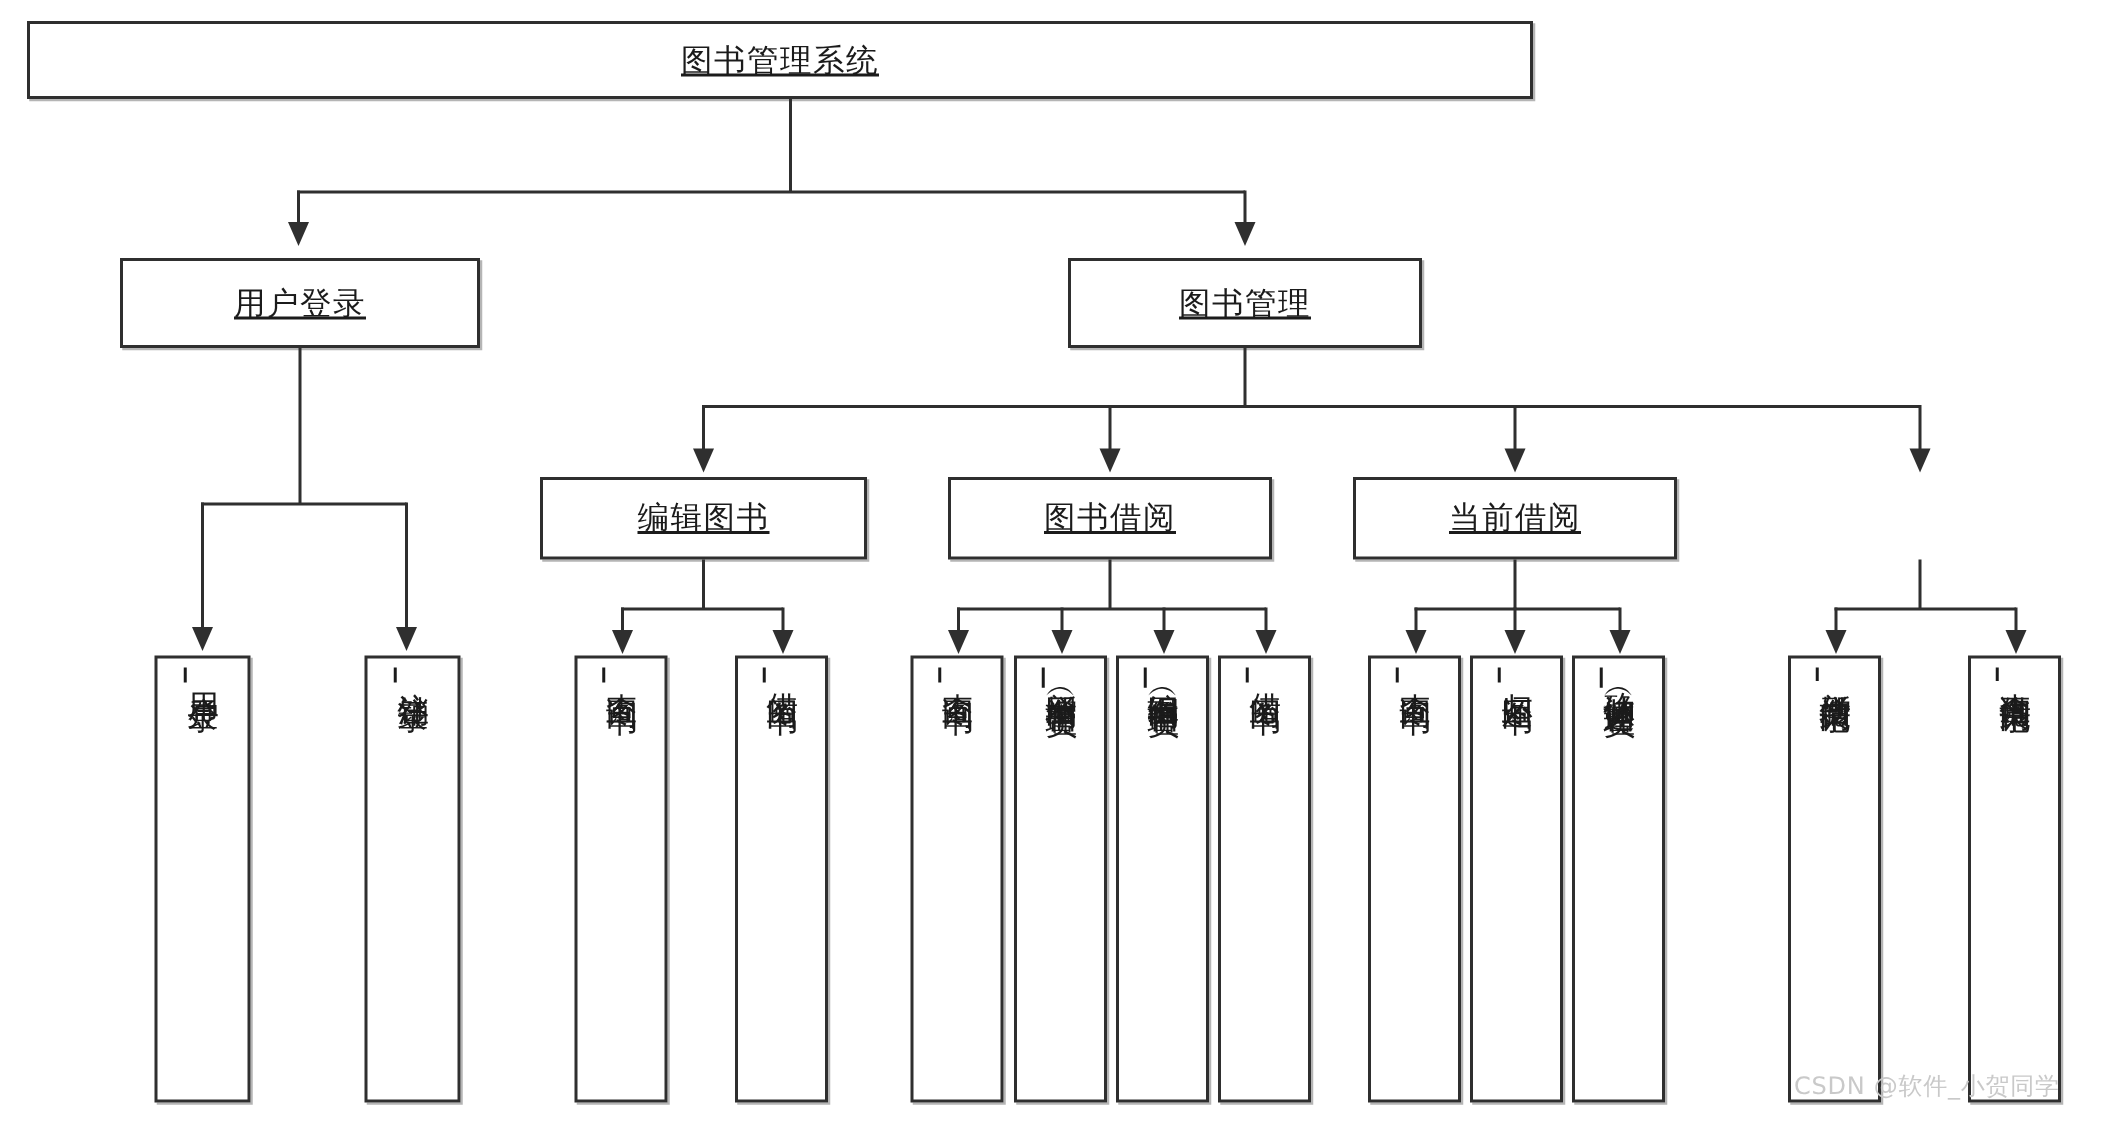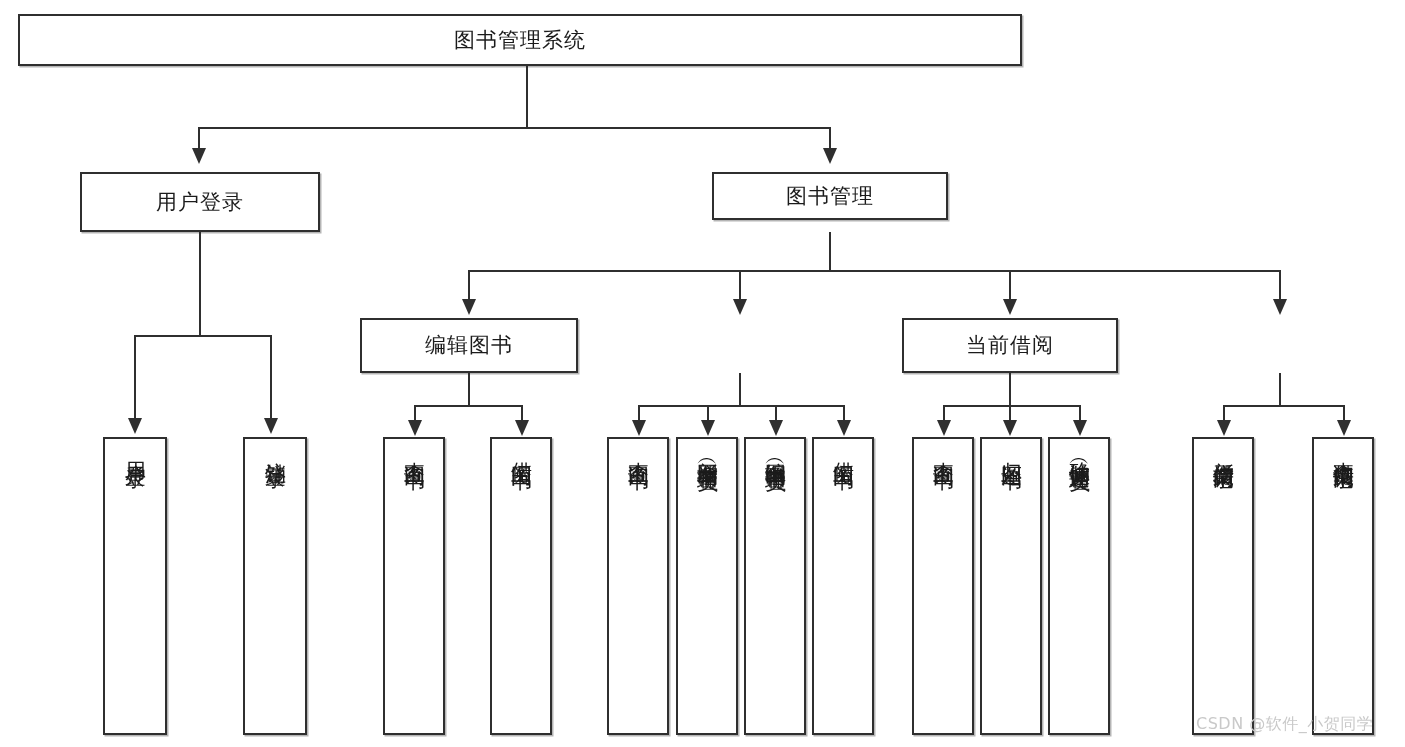--- a/index.html
+++ b/index.html
@@ -22,20 +22,21 @@
   .node {
     position: absolute;
     box-sizing: border-box;
     background: #ffffff;
     border: 2px solid #2f2f2f;
     box-shadow: 1.5px 1.5px 0 0 rgba(120,120,120,0.55);
     display: flex;
     align-items: center;
     justify-content: center;
     color: #1b1b1b;
+    text-decoration: underline;
   }
   .node-label {
     display: block;
     text-align: center;
     line-height: 1.06;
     letter-spacing: 0.5px;
     white-space: pre;
   }
   
   .node.h .node-label {
@@ -98,21 +99,21 @@
 
   <div class="lineV" style="left:198px; top:127px; height:22px;"></div>
   <div class="arrow" style="left:192px; top:148px;"></div>
   <div class="lineV" style="left:829px; top:127px; height:22px;"></div>
   <div class="arrow" style="left:823px; top:148px;"></div>
 
   <div class="node h" style="left:80px; top:172px; width:240px; height:60px;">
     <span class="node-label">用户登录</span>
   </div>
 
-  <div class="node h" style="left:712px; top:172px; width:236px; height:48px;">
+  <div class="node h" style="left:712px; top:172px; width:236px; height:60px;">
     <span class="node-label">图书管理</span>
   </div>
 
   <div class="lineV" style="left:199px; top:232px; height:104px;"></div>
   <div class="lineH" style="left:134px; top:335px; width:137px;"></div>
   <div class="lineV" style="left:134px; top:335px; height:84px;"></div>
   <div class="arrow" style="left:128px; top:418px;"></div>
   <div class="lineV" style="left:270px; top:335px; height:84px;"></div>
   <div class="arrow" style="left:264px; top:418px;"></div>
 
@@ -123,20 +124,23 @@
   <div class="lineV" style="left:739px; top:270px; height:30px;"></div>
   <div class="arrow" style="left:733px; top:299px;"></div>
   <div class="lineV" style="left:1009px; top:270px; height:30px;"></div>
   <div class="arrow" style="left:1003px; top:299px;"></div>
   <div class="lineV" style="left:1279px; top:270px; height:30px;"></div>
   <div class="arrow" style="left:1273px; top:299px;"></div>
 
   <div class="node h" style="left:360px; top:318px; width:218px; height:55px;">
     <span class="node-label">编辑图书</span>
   </div>
+  <div class="node h" style="left:632px; top:318px; width:216px; height:55px;">
+    <span class="node-label">图书借阅</span>
+  </div>
   <div class="node h" style="left:902px; top:318px; width:216px; height:55px;">
     <span class="node-label">当前借阅</span>
   </div>
 
   <div class="lineV" style="left:468px; top:373px; height:33px;"></div>
   <div class="lineH" style="left:414px; top:405px; width:108px;"></div>
   <div class="lineV" style="left:414px; top:405px; height:16px;"></div>
   <div class="arrow" style="left:408px; top:420px;"></div>
   <div class="lineV" style="left:521px; top:405px; height:16px;"></div>
   <div class="arrow" style="left:515px; top:420px;"></div>

